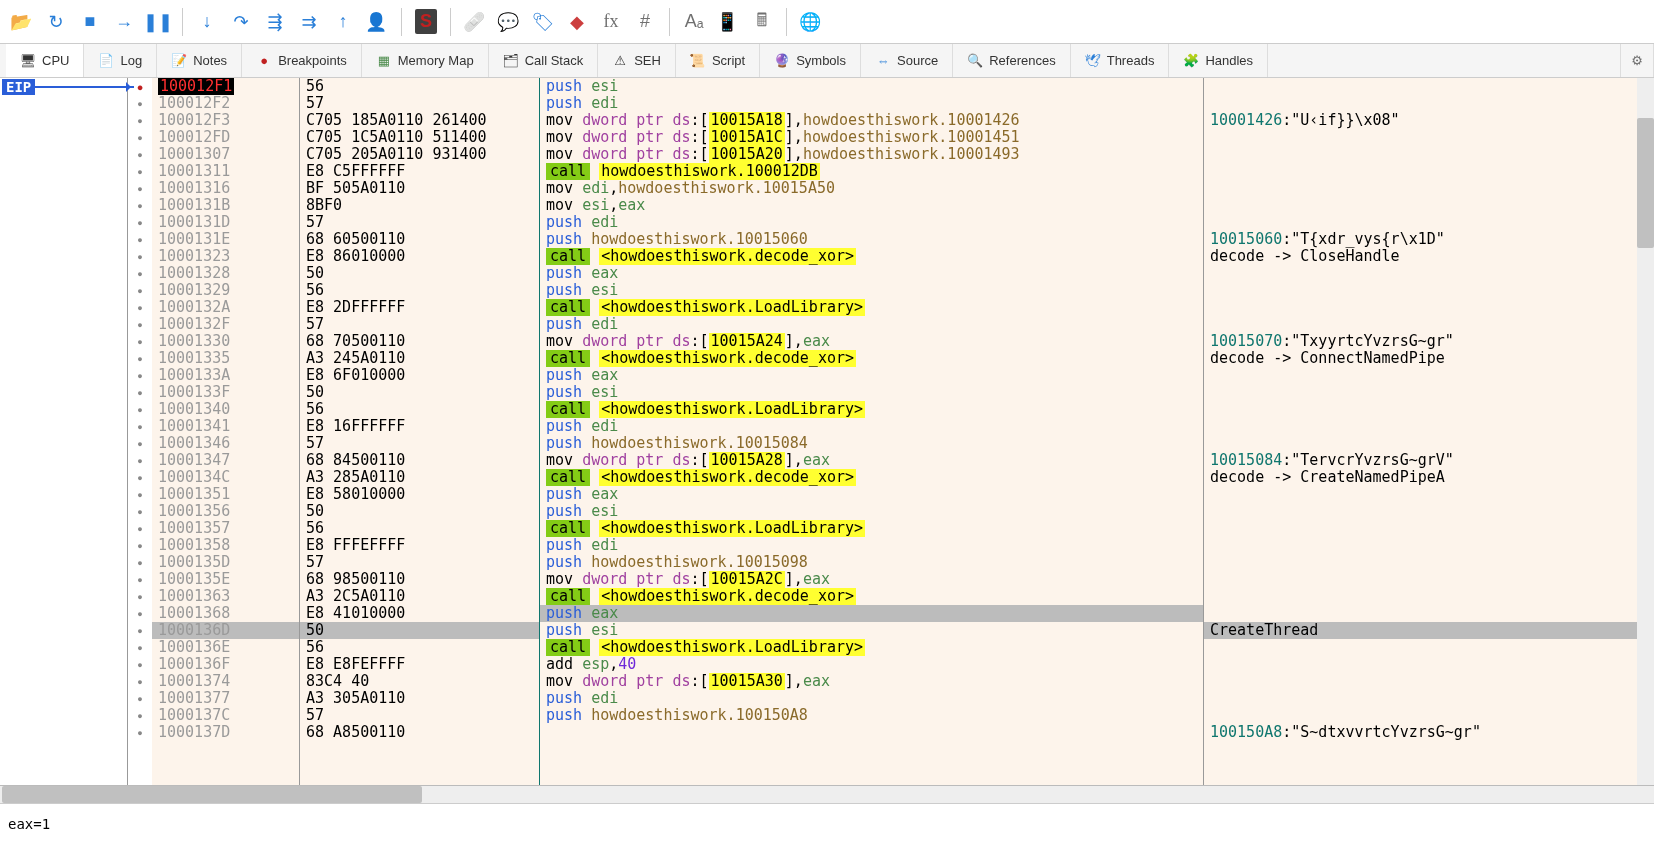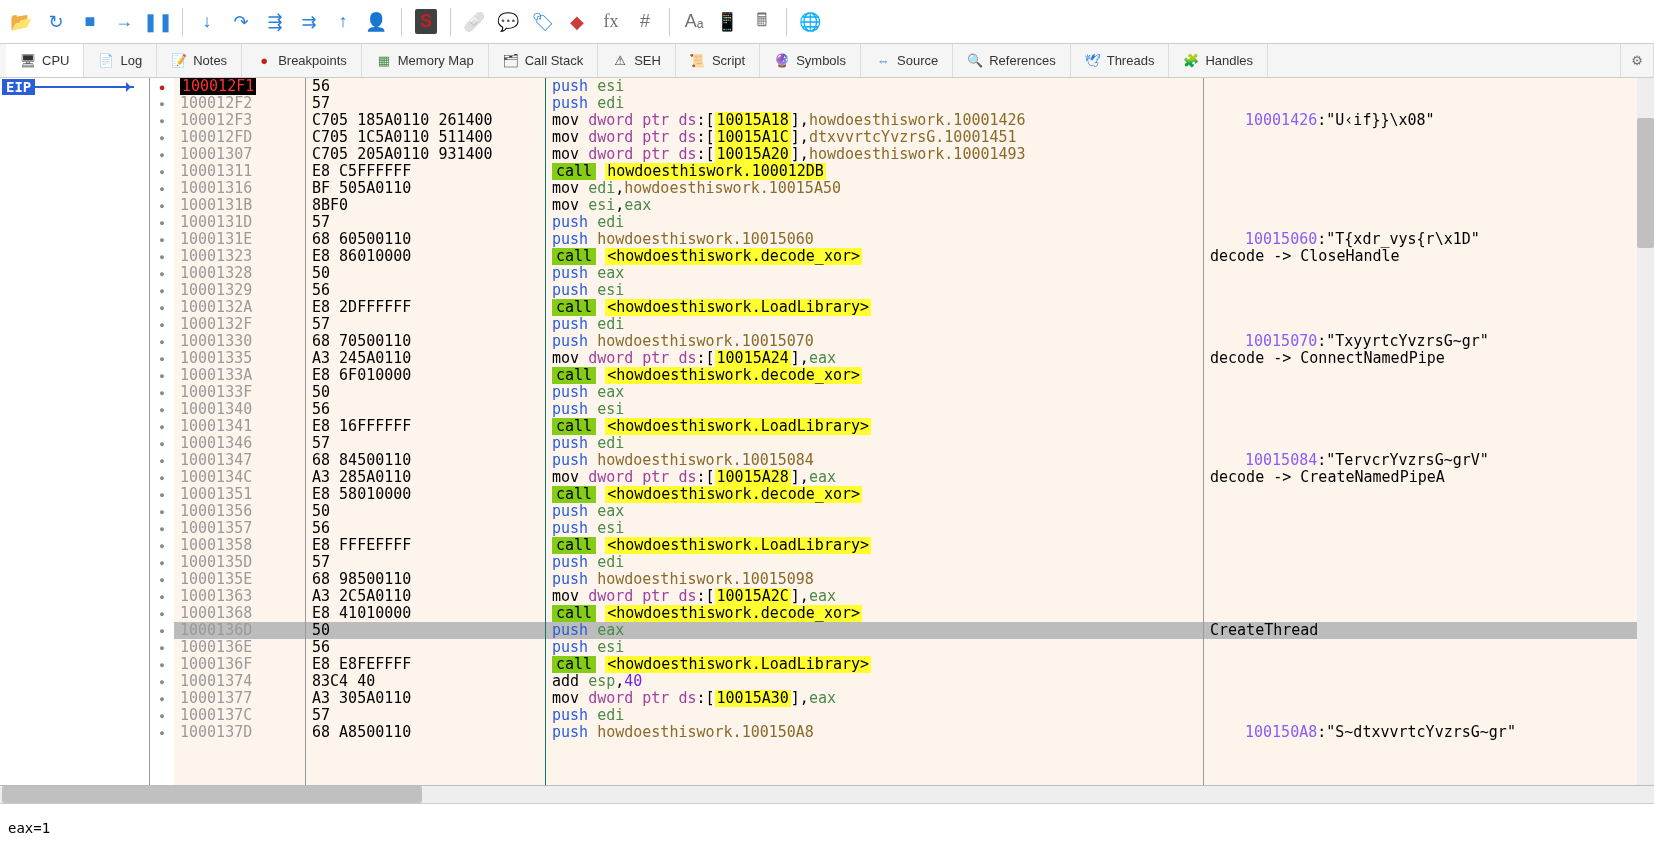--- a/index.html
+++ b/index.html
@@ -15,59 +15,59 @@
   
   .tabs { height: 34px; background: #f5f5f5; border-bottom: 1px solid #ccc; display: flex; align-items: stretch; padding-left: 6px; }
   .tab { display: flex; align-items: center; gap: 6px; padding: 0 14px; border-right: 1px solid #ddd; font-size: 13px; color: #333; cursor: pointer; background: #f5f5f5; }
   .tab.active { background: #fff; }
   .tab-ico { width: 16px; height: 16px; display: flex; align-items: center; justify-content: center; font-size: 13px; }
   .tab-last { margin-left: auto; width: 34px; border-left: 1px solid #ddd; justify-content: center; }
   
   .main { flex: 1; display: flex; flex-direction: column; background: #fdf4eb; position: relative; }
   .disasm { flex: 1; display: flex; overflow: hidden; border-bottom: 1px solid #bbb; }
   
-  .col-eip { width: 150px; background: #fff; border-right: 1px solid #999; position: relative; display: flex; flex-direction: column; text-align: center; }
+  .col-eip { width: 128px; background: #fff; border-right: 1px solid #999; position: relative; display: flex; flex-direction: column; text-align: center; }
   .eip-label { position: absolute; top: 1px; left: 2px; background: #2a5ed8; color: #fff; font-family: Consolas, monospace; font-size: 14px; padding: 0 4px; font-weight: bold; z-index: 2; }
   .eip-arrow { position: absolute; top: 8px; left: 34px; width: 100px; height: 2px; background: #2a5ed8; }
   .eip-arrow::after { content: ''; position: absolute; right: -2px; top: -4px; border: 5px solid transparent; border-left-color: #2a5ed8; }
   
   .bullets { width: 24px; background: #fff; display: flex; flex-direction: column; }
   .bullet-row { height: 17px; display: flex; align-items: center; justify-content: center; color: #888; font-size: 9px; }
   .bullet-row.bp { color: #c02020; font-size: 11px; }
   
-  .col-addr { width: 132px; border-right: 1px solid #999; display: flex; flex-direction: column; font-family: Consolas, monospace; font-size: 15px; }
+  .col-addr { width: 148px; border-right: 1px solid #999; display: flex; flex-direction: column; font-family: Consolas, monospace; font-size: 15px; }
   .col-bytes { width: 240px; border-right: 1px solid #0f766e; display: flex; flex-direction: column; font-family: Consolas, monospace; font-size: 15px; }
   .col-asm { flex: 1; border-right: 1px solid #999; display: flex; flex-direction: column; font-family: Consolas, monospace; font-size: 15px; min-width: 0; overflow: hidden; }
   .col-cmt { width: 450px; display: flex; flex-direction: column; font-family: Consolas, monospace; font-size: 15px; position: relative; }
   
   .row { height: 17px; line-height: 17px; padding: 0 6px; white-space: nowrap; overflow: hidden; }
   .row.sel { background: #bcbcbc; }
   .row.eip .addr-text { background: #000; color: #ff3030; padding: 0 2px; }
   .addr-text { color: #9a9a9a; }
   
   .mn-push { color: #2a5ed8; }
   .mn-mov { color: #000; }
   .mn-call { background: #84cc16; color: #000; padding: 0 4px; }
   .mn-add { color: #000; }
   .reg { color: #4a8a4a; }
   .ptr { color: #a040a0; }
   .segds { color: #a040a0; }
   .imm { color: #6d28d9; }
   .sym { color: #8a6a2a; }
   .hl-yellow { background: #ffff30; color: #000; padding: 0 2px; }
-  .cmt-addr { color: #8b5cf6; margin-left: 35px; }
+  .cmt-addr { color: #0f766e; }
   .cmt-text { color: #000; }
   
   .scroll-h { height: 17px; background: #eee; display: flex; align-items: center; }
   .scroll-thumb { height: 17px; width: 420px; background: #c0c0c0; border-radius: 2px; margin-left: 2px; }
   
   .scroll-v { position: absolute; right: 0; top: 0; bottom: 0; width: 17px; background: #eee; }
   .scroll-v-thumb { width: 17px; height: 130px; background: #c0c0c0; border-radius: 2px; margin-top: 40px; }
   
-  .status { height: 40px; background: #fff; border-top: 1px solid #ccc; display: flex; align-items: flex-start; padding: 16px 8px; font-family: Consolas, monospace; font-size: 14px; }
+  .status { height: 40px; background: #fff; border-top: 1px solid #ccc; display: flex; align-items: center; padding: 16px 8px; font-family: Consolas, monospace; font-size: 14px; }
 </style>
 </head>
 <body>
 
 <div class="toolbar" id="toolbar">
     <div class="tbtn">
       <span class="ico ">📂</span>
     </div>
     <div class="tbtn">
       <span class="ico ico-blue">↻</span>
@@ -321,33 +321,32 @@
         <div class="row">E8 E8FEFFFF</div>
         <div class="row">83C4 40</div>
         <div class="row">A3 305A0110</div>
         <div class="row">57</div>
         <div class="row">68 A8500110</div>
       </div>
     <div class="col-asm" id="col-asm">
         <div class="row"><span class="mn-push">push </span><span class="reg">esi</span></div>
         <div class="row"><span class="mn-push">push </span><span class="reg">edi</span></div>
         <div class="row"><span class="mn-mov">mov </span><span class="ptr">dword ptr </span><span class="segds">ds</span><span class="">:[</span><span class="hl-yellow">10015A18</span><span class="">],</span><span class="sym">howdoesthiswork.10001426</span></div>
-        <div class="row"><span class="mn-mov">mov </span><span class="ptr">dword ptr </span><span class="segds">ds</span><span class="">:[</span><span class="hl-yellow">10015A1C</span><span class="">],</span><span class="sym">dtxvvrtcYvzrsG.10001451</span></div>
+        <div class="row"><span class="mn-mov">mov </span><span class="ptr">dword ptr </span><span class="segds">ds</span><span class="">:[</span><span class="hl-yellow">10015A1C</span><span class="">],</span><span class="sym">howdoesthiswork.10001451</span></div>
         <div class="row"><span class="mn-mov">mov </span><span class="ptr">dword ptr </span><span class="segds">ds</span><span class="">:[</span><span class="hl-yellow">10015A20</span><span class="">],</span><span class="sym">howdoesthiswork.10001493</span></div>
         <div class="row"><span class="mn-call">call</span><span class=""> </span><span class="hl-yellow">howdoesthiswork.100012DB</span></div>
         <div class="row"><span class="mn-mov">mov </span><span class="reg">edi</span><span class="">,</span><span class="sym">howdoesthiswork.10015A50</span></div>
         <div class="row"><span class="mn-mov">mov </span><span class="reg">esi</span><span class="">,</span><span class="reg">eax</span></div>
         <div class="row"><span class="mn-push">push </span><span class="reg">edi</span></div>
         <div class="row"><span class="mn-push">push </span><span class="sym">howdoesthiswork.10015060</span></div>
         <div class="row"><span class="mn-call">call</span><span class=""> </span><span class="hl-yellow">&lt;howdoesthiswork.decode_xor&gt;</span></div>
         <div class="row"><span class="mn-push">push </span><span class="reg">eax</span></div>
         <div class="row"><span class="mn-push">push </span><span class="reg">esi</span></div>
         <div class="row"><span class="mn-call">call</span><span class=""> </span><span class="hl-yellow">&lt;howdoesthiswork.LoadLibrary&gt;</span></div>
         <div class="row"><span class="mn-push">push </span><span class="reg">edi</span></div>
-        <div class="row"><span class="mn-push">push </span><span class="sym">howdoesthiswork.10015070</span></div>
         <div class="row"><span class="mn-mov">mov </span><span class="ptr">dword ptr </span><span class="segds">ds</span><span class="">:[</span><span class="hl-yellow">10015A24</span><span class="">],</span><span class="reg">eax</span></div>
         <div class="row"><span class="mn-call">call</span><span class=""> </span><span class="hl-yellow">&lt;howdoesthiswork.decode_xor&gt;</span></div>
         <div class="row"><span class="mn-push">push </span><span class="reg">eax</span></div>
         <div class="row"><span class="mn-push">push </span><span class="reg">esi</span></div>
         <div class="row"><span class="mn-call">call</span><span class=""> </span><span class="hl-yellow">&lt;howdoesthiswork.LoadLibrary&gt;</span></div>
         <div class="row"><span class="mn-push">push </span><span class="reg">edi</span></div>
         <div class="row"><span class="mn-push">push </span><span class="sym">howdoesthiswork.10015084</span></div>
         <div class="row"><span class="mn-mov">mov </span><span class="ptr">dword ptr </span><span class="segds">ds</span><span class="">:[</span><span class="hl-yellow">10015A28</span><span class="">],</span><span class="reg">eax</span></div>
         <div class="row"><span class="mn-call">call</span><span class=""> </span><span class="hl-yellow">&lt;howdoesthiswork.decode_xor&gt;</span></div>
         <div class="row"><span class="mn-push">push </span><span class="reg">eax</span></div>

